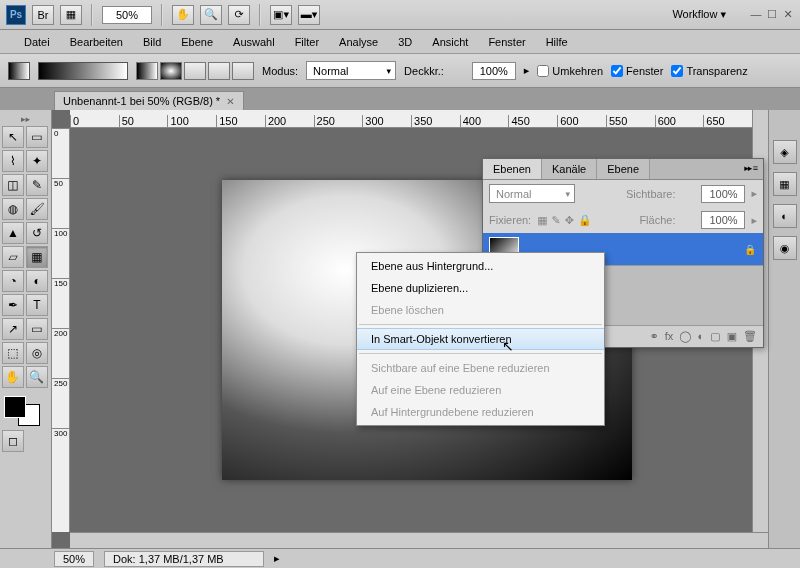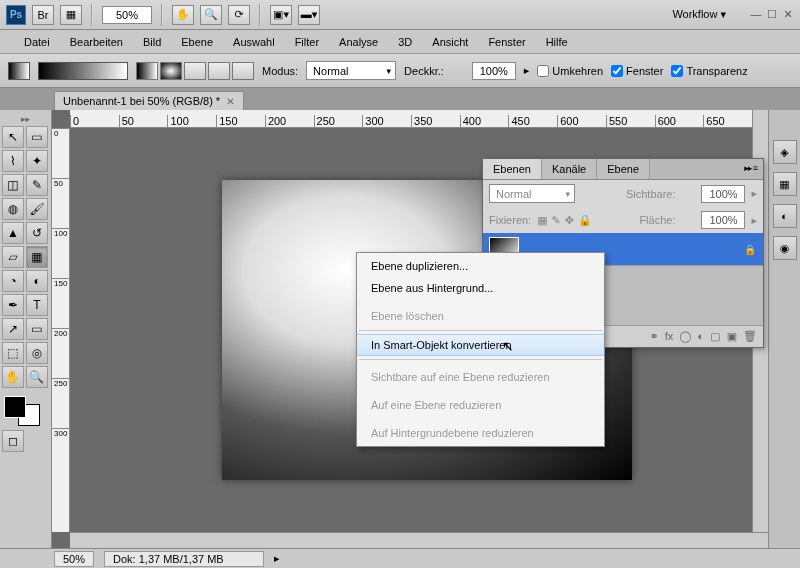--- a/index.html
+++ b/index.html
@@ -70,21 +70,21 @@
 .lock-icons { display: flex; gap: 4px; font-size: 10px; color: #888; }
 .layer { display: flex; align-items: center; background: #3875d7; color: #fff; height: 32px; padding: 0 6px; gap: 6px; }
 .layer-thumb { width: 30px; height: 24px; background: linear-gradient(135deg,#000,#fff); border: 1px solid #fff; }
 .layer-lock { margin-left: auto; font-size: 10px; }
 .panel-bottom { height: 60px; background: #bdbdbd; border-top: 1px solid #999; }
 .panel-footer { display: flex; justify-content: flex-end; gap: 6px; padding: 4px 6px; background: #d0d0d0; border-top: 1px solid #999; font-size: 11px; color: #666; }
 
 
 .ctx-menu { position: absolute; left: 356px; top: 252px; width: 249px; background: #f4f4f4; border: 1px solid #8a8a8a; box-shadow: 2px 3px 6px rgba(0,0,0,0.35); z-index: 10; padding: 2px 0; }
 .ctx-item { padding: 5px 14px; color: #000; }
-.ctx-item.disabled { color: #9a9a9a; margin-top: 6px; }
+.ctx-item.disabled { color: #9a9a9a; }
 .ctx-item.hover { background: linear-gradient(#e8f2fb,#cfe5f7); border-top: 1px solid #a8cdee; border-bottom: 1px solid #a8cdee; padding: 4px 14px; }
 .ctx-sep { height: 1px; background: #c8c8c8; margin: 3px 2px; }
 .cursor { position: absolute; left: 502px; top: 338px; font-size: 14px; z-index: 11; pointer-events: none; }
 
 
 .statusbar { height: 20px; background: #cacaca; border-top: 1px solid #888; display: flex; align-items: center; padding-left: 54px; gap: 10px; }
 .status-field { background: #e8e8e8; border: 1px solid #999; padding: 1px 8px; }
 </style>
 </head>
 <body>
@@ -297,22 +297,22 @@
     <span>fx</span>
     <span>◯</span>
     <span>◐</span>
     <span>▢</span>
     <span>▣</span>
     <span>🗑</span>
   </div>
 </div>
 
 <div class="ctx-menu">
+  <div class="ctx-item">Ebene aus Hintergrund...</div>
   <div class="ctx-item">Ebene duplizieren...</div>
-  <div class="ctx-item">Ebene aus Hintergrund...</div>
   <div class="ctx-item disabled">Ebene löschen</div>
   <div class="ctx-sep"></div>
   <div class="ctx-item hover">In Smart-Objekt konvertieren</div>
   <div class="ctx-sep"></div>
   <div class="ctx-item disabled">Sichtbare auf eine Ebene reduzieren</div>
   <div class="ctx-item disabled">Auf eine Ebene reduzieren</div>
   <div class="ctx-item disabled">Auf Hintergrundebene reduzieren</div>
 </div>
 <div class="cursor">↖</div>
 

